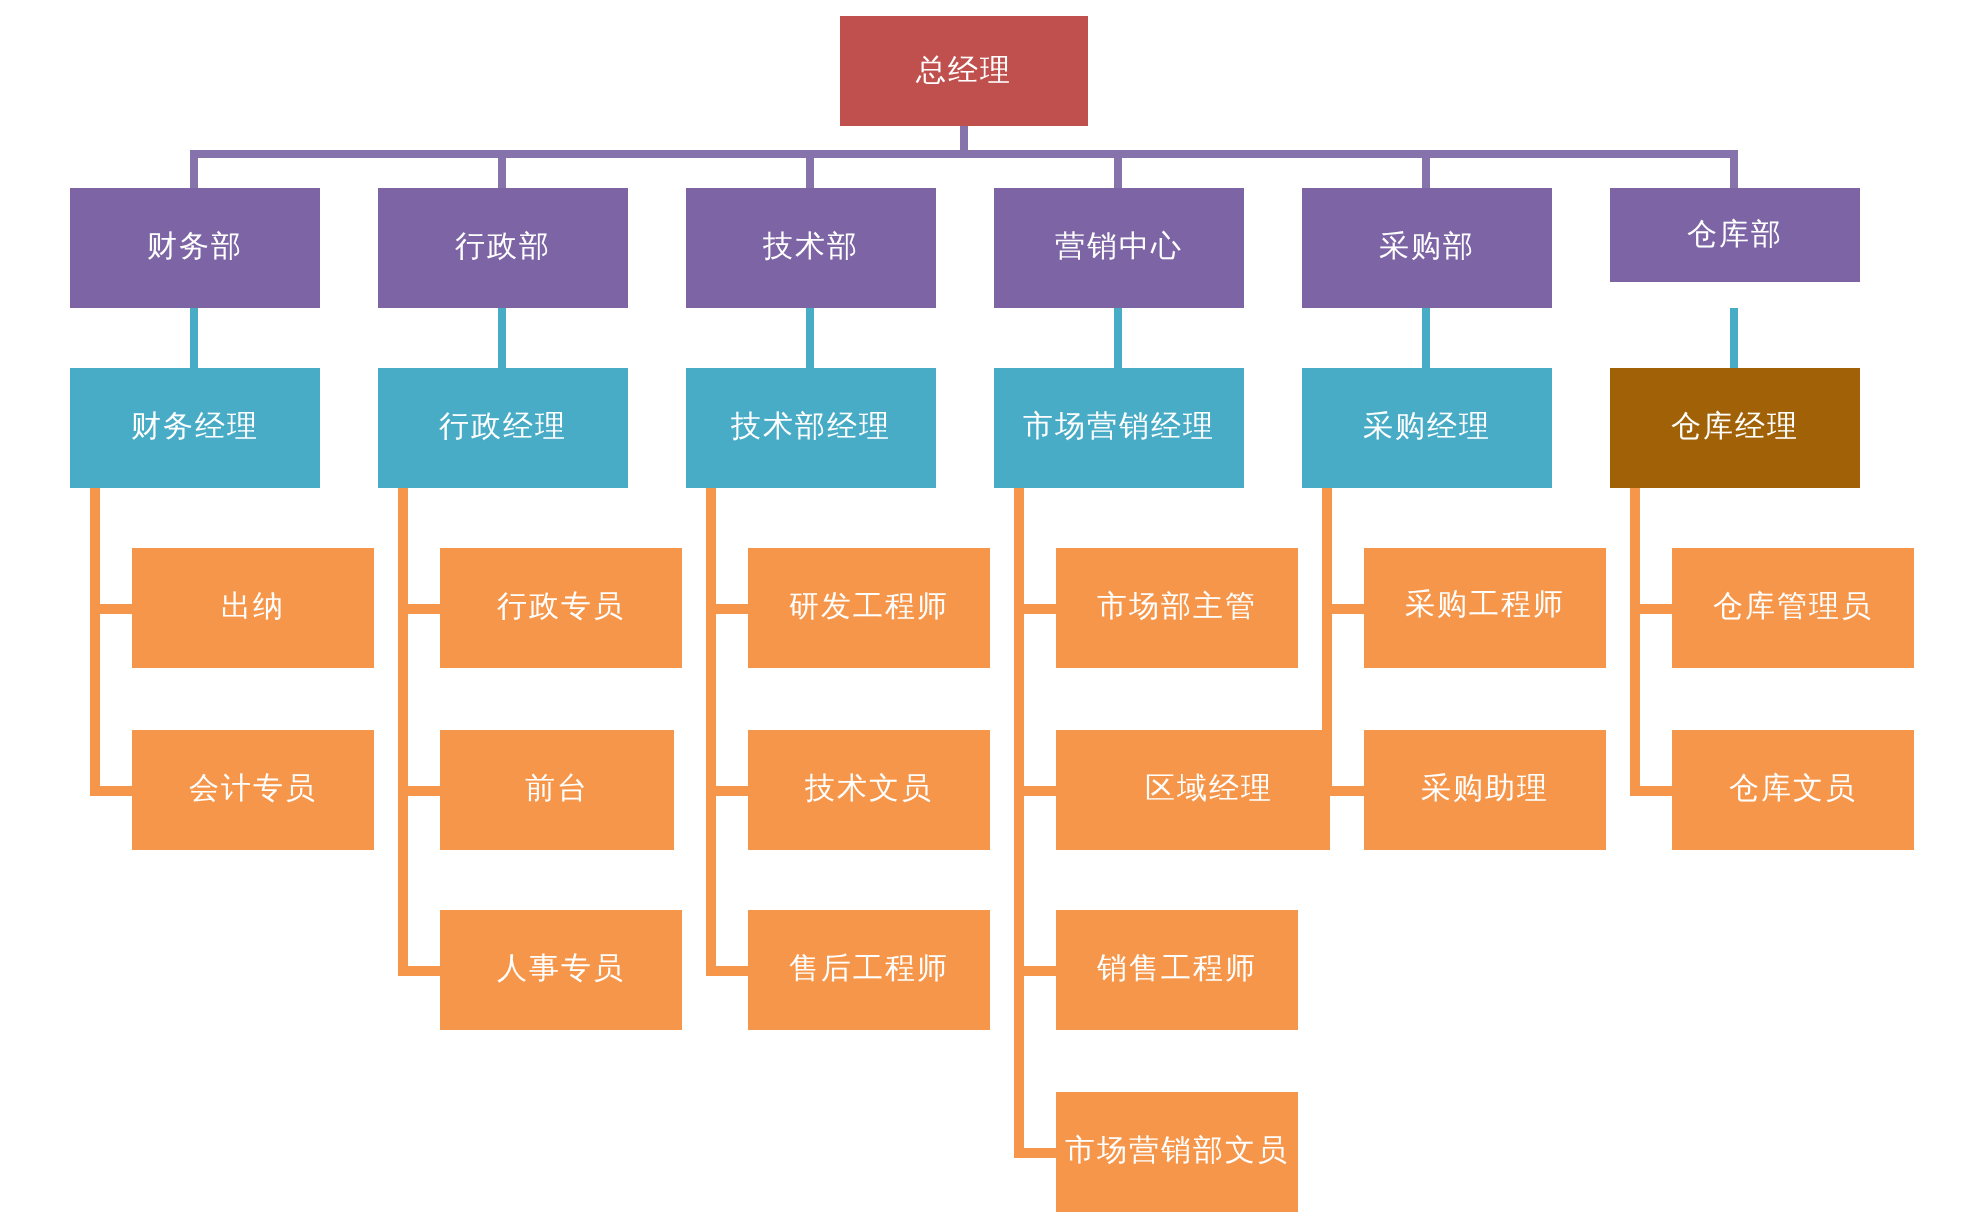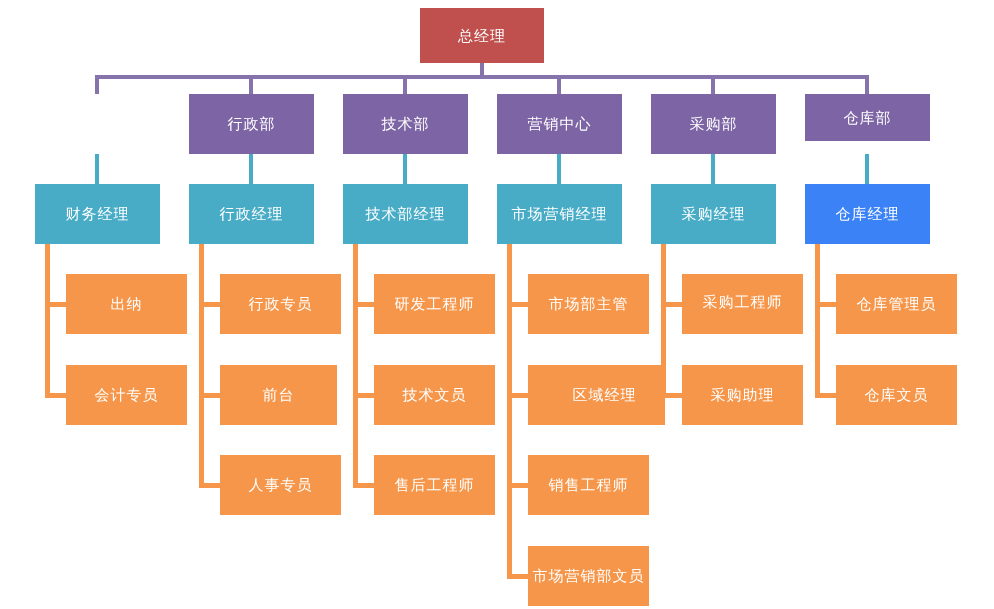--- a/index.html
+++ b/index.html
@@ -23,20 +23,21 @@
   .line{position:absolute;}
 </style>
 </head>
 <body>
 
 <div id="org-canvas">
     <div class="line" style="left: 480px; top: 63px; width: 4px; height: 12px; background: rgb(134, 115, 172);"></div>
     <div class="line" style="left: 95px; top: 75px; width: 774px; height: 4px; background: rgb(134, 115, 172);"></div>
     <div class="node" style="left: 420px; top: 8px; width: 124px; height: 55px; background: rgb(192, 80, 77);">总经理</div>
     <div class="line" style="left: 95px; top: 75px; width: 4px; height: 19px; background: rgb(134, 115, 172);"></div>
+    <div class="node" style="left: 35px; top: 94px; width: 125px; height: 60px; background: rgb(125, 100, 165);">财务部</div>
     <div class="line" style="left: 95px; top: 154px; width: 4px; height: 30px; background: rgb(72, 172, 198);"></div>
     <div class="node" style="left: 35px; top: 184px; width: 125px; height: 60px; background: rgb(72, 172, 198);">财务经理</div>
     <div class="line" style="left: 45px; top: 244px; width: 5px; height: 154px; background: rgb(246, 150, 74);"></div>
     <div class="line" style="left: 45px; top: 302px; width: 21px; height: 5px; background: rgb(246, 150, 74);"></div>
     <div class="node" style="left: 66px; top: 274px; width: 121px; height: 60px; background: rgb(246, 150, 74);">出纳</div>
     <div class="line" style="left: 45px; top: 393px; width: 21px; height: 5px; background: rgb(246, 150, 74);"></div>
     <div class="node" style="left: 66px; top: 365px; width: 121px; height: 60px; background: rgb(246, 150, 74);">会计专员</div>
     <div class="line" style="left: 249px; top: 75px; width: 4px; height: 19px; background: rgb(134, 115, 172);"></div>
     <div class="node" style="left: 189px; top: 94px; width: 125px; height: 60px; background: rgb(125, 100, 165);">行政部</div>
     <div class="line" style="left: 249px; top: 154px; width: 4px; height: 30px; background: rgb(72, 172, 198);"></div>
@@ -77,19 +78,19 @@
     <div class="line" style="left: 711px; top: 154px; width: 4px; height: 30px; background: rgb(72, 172, 198);"></div>
     <div class="node" style="left: 651px; top: 184px; width: 125px; height: 60px; background: rgb(72, 172, 198);">采购经理</div>
     <div class="line" style="left: 661px; top: 244px; width: 5px; height: 154px; background: rgb(246, 150, 74);"></div>
     <div class="line" style="left: 661px; top: 302px; width: 21px; height: 5px; background: rgb(246, 150, 74);"></div>
     <div class="node" style="left: 682px; top: 274px; width: 121px; height: 60px; background: rgb(246, 150, 74); font-family: Liberation Mono, monospace;">采购工程师</div>
     <div class="line" style="left: 661px; top: 393px; width: 21px; height: 5px; background: rgb(246, 150, 74);"></div>
     <div class="node" style="left: 682px; top: 365px; width: 121px; height: 60px; background: rgb(246, 150, 74);">采购助理</div>
     <div class="line" style="left: 865px; top: 75px; width: 4px; height: 19px; background: rgb(134, 115, 172);"></div>
     <div class="node" style="left: 805px; top: 94px; width: 125px; height: 47px; background: rgb(125, 100, 165); text-align: right;">仓库部</div>
     <div class="line" style="left: 865px; top: 154px; width: 4px; height: 30px; background: rgb(72, 172, 198);"></div>
-    <div class="node" style="left: 805px; top: 184px; width: 125px; height: 60px; background: #3b82f6;">仓库经理</div>
+    <div class="node" style="left: 805px; top: 184px; width: 125px; height: 60px; background: #a16207;">仓库经理</div>
     <div class="line" style="left: 815px; top: 244px; width: 5px; height: 154px; background: rgb(246, 150, 74);"></div>
     <div class="line" style="left: 815px; top: 302px; width: 21px; height: 5px; background: rgb(246, 150, 74);"></div>
     <div class="node" style="left: 836px; top: 274px; width: 121px; height: 60px; background: rgb(246, 150, 74);">仓库管理员</div>
     <div class="line" style="left: 815px; top: 393px; width: 21px; height: 5px; background: rgb(246, 150, 74);"></div>
     <div class="node" style="left: 836px; top: 365px; width: 121px; height: 60px; background: rgb(246, 150, 74);">仓库文员</div>
   </div>
 
 </body></html>

